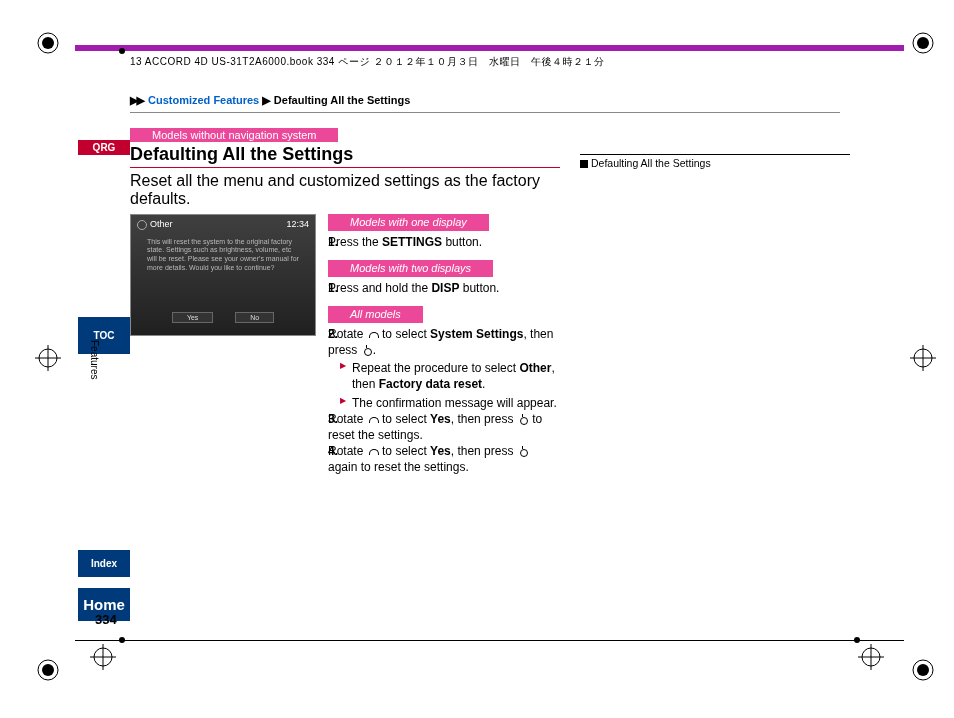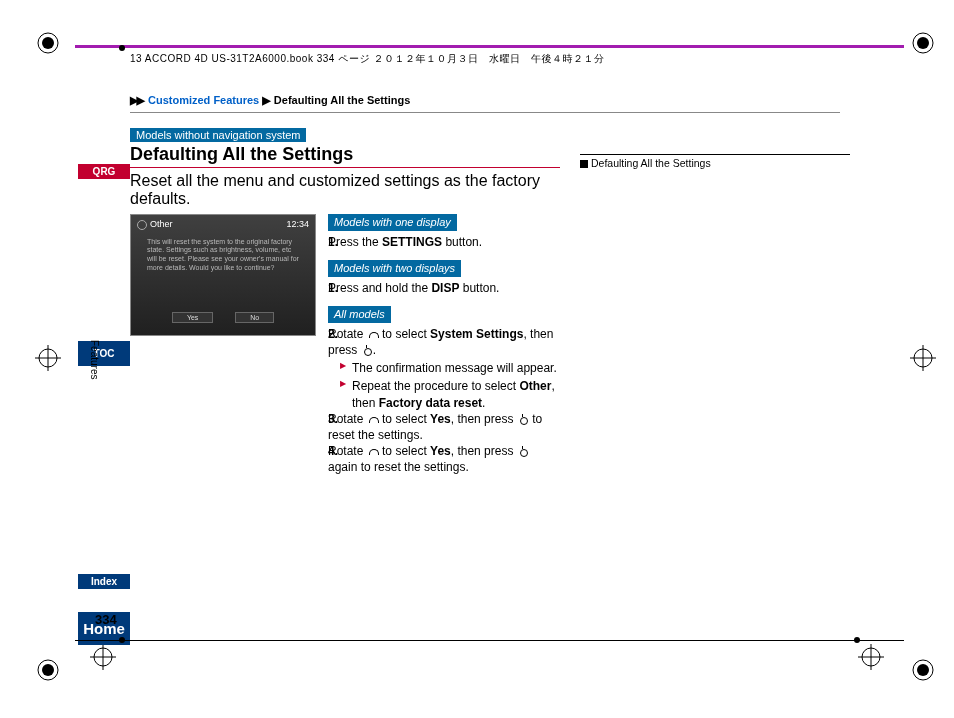--- a/index.html
+++ b/index.html
@@ -17,21 +17,21 @@
     position: absolute;
     width: 26px;
     height: 26px;
   }
   .regmark svg { display:block; }
   .header-line {
     position: absolute;
     left: 75px;
     right: 50px;
     top: 45px;
-    border-top: 3px solid #a21caf;
+    border-top: 6px solid #a21caf;
   }
   .header-line .txt {
     position: absolute;
     top: 4px;
     left: 55px;
     font-size: 10px;
     letter-spacing: 0.5px;
   }
   .header-line .bullet {
     position: absolute;
@@ -53,25 +53,24 @@
     padding-bottom: 5px;
   }
   .breadcrumb .arr { color:#000; letter-spacing:-2px; margin-right:2px;}
   .breadcrumb .link { color: #0060c8; }
   .breadcrumb .blk { color: #000; }
   .sidenav {
     position: absolute;
     left: 78px;
     width: 52px;
     text-align: center;
-    margin-top: 24px;
   }
   .sidenav.qrg   { top: 140px; background:#c2002f; color:#fff; font-size:10px; font-weight:bold; padding:2px 0;}
-  .sidenav.toc   { top: 317px; background:#003a7a; color:#fff; font-size:10px; font-weight:bold; padding:7px 0;}
-  .sidenav.index { top: 550px; background:#003a7a; color:#fff; font-size:10px; font-weight:bold; padding:2px 0;}
+  .sidenav.toc   { top: 317px; background:#003a7a; color:#fff; font-size:10px; font-weight:bold; padding:13px 0;}
+  .sidenav.index { top: 550px; background:#003a7a; color:#fff; font-size:10px; font-weight:bold; padding:8px 0;}
   .sidenav.home  { top: 588px; background:#003a7a; color:#fff; font-size:15px; font-weight:bold; padding:8px 0;}
   .vertical-tab {
     position: absolute;
     left: 89px;
     top: 340px;
     font-size: 10px;
     writing-mode: vertical-rl;
     text-orientation: mixed;
   }
   .pagenum {
@@ -104,24 +103,24 @@
   }
   .right-col .side-head .dbl-arrow {
     display:inline-block;
     width:8px; height:8px;
     background:#000;
     margin-right:3px;
     vertical-align: middle;
   }
   .red-tag {
     display: inline-block;
-    background: #0369a1;
+    background: #ec4899;
     color: #fff;
     font-size: 11px;
-    padding: 1px 6px;
+    padding: 1px 22px;
     margin-bottom: 2px;
   }
   h1.title {
     margin: 0 0 4px 0;
     font-size: 18px;
     font-weight: bold;
     border-bottom: 1.5px solid #c2002f;
     padding-bottom: 2px;
   }
   .intro {
@@ -336,22 +335,22 @@
           <span class="num">1.</span>
           <span>Press and hold the </span><strong class="b">DISP</strong><span> button.</span>
         </div>
       </div>
 
       <div class="sect">
         <span class="red-tag">All models</span>
         <div class="step">
           <span class="num">2.</span>
           <span>Rotate </span><span class="knob-rot"></span><span> to select </span><strong class="b">System Settings</strong><span>, then press </span><span class="knob-press"></span><span>.</span>
+          <div class="sub"><span>Repeat the procedure to select </span><strong class="b">Other</strong><span>, then </span><strong class="b">Factory data reset</strong><span>.</span></div>
           <div class="sub">The confirmation message will appear.</div>
-          <div class="sub"><span>Repeat the procedure to select </span><strong class="b">Other</strong><span>, then </span><strong class="b">Factory data reset</strong><span>.</span></div>
         </div>
         <div class="step">
           <span class="num">3.</span>
           <span>Rotate </span><span class="knob-rot"></span><span> to select </span><strong class="b">Yes</strong><span>, then press </span><span class="knob-press"></span><span> to reset the settings.</span>
         </div>
         <div class="step">
           <span class="num">4.</span>
           <span>Rotate </span><span class="knob-rot"></span><span> to select </span><strong class="b">Yes</strong><span>, then press </span><span class="knob-press"></span><span> again to reset the settings.</span>
         </div>
       </div>

